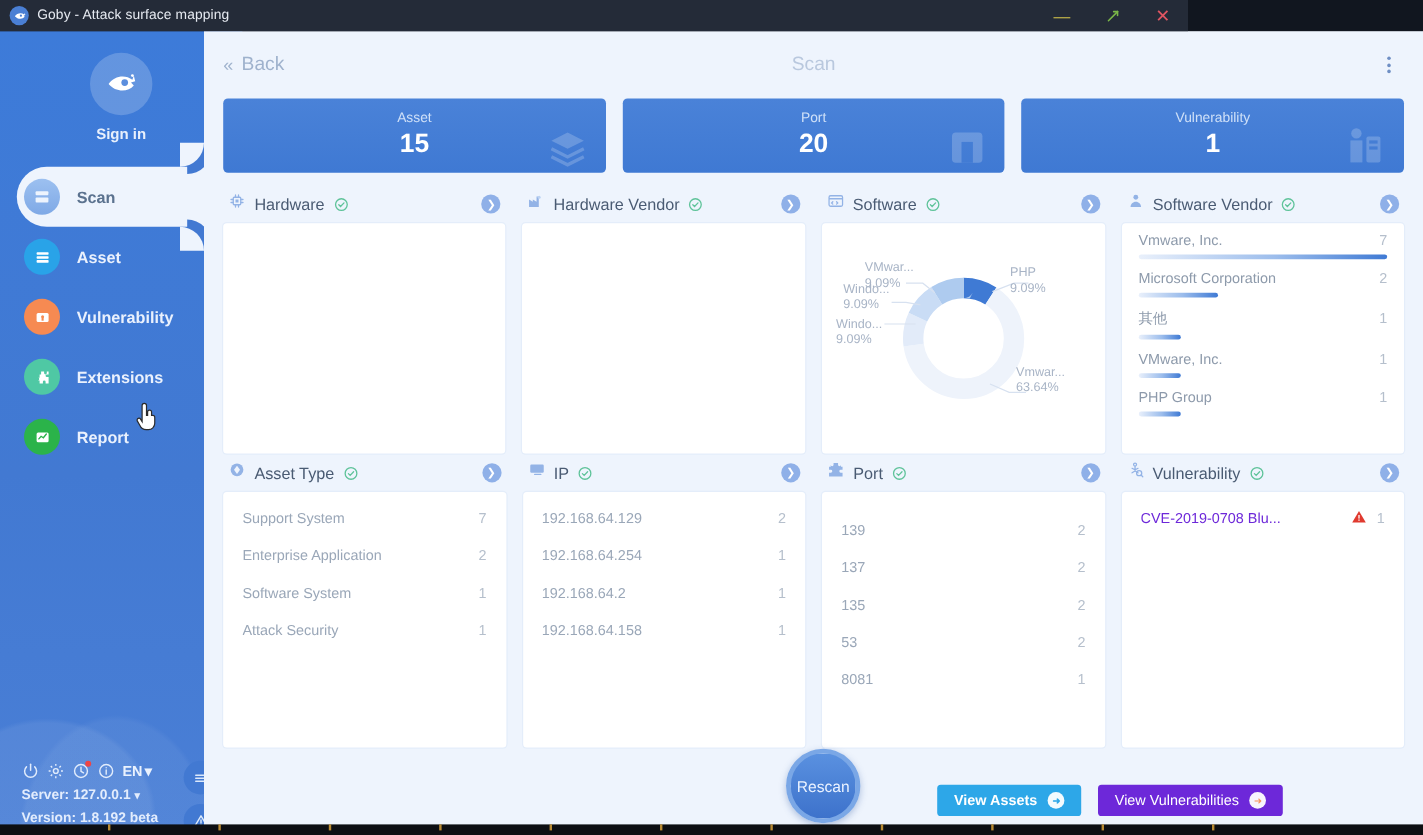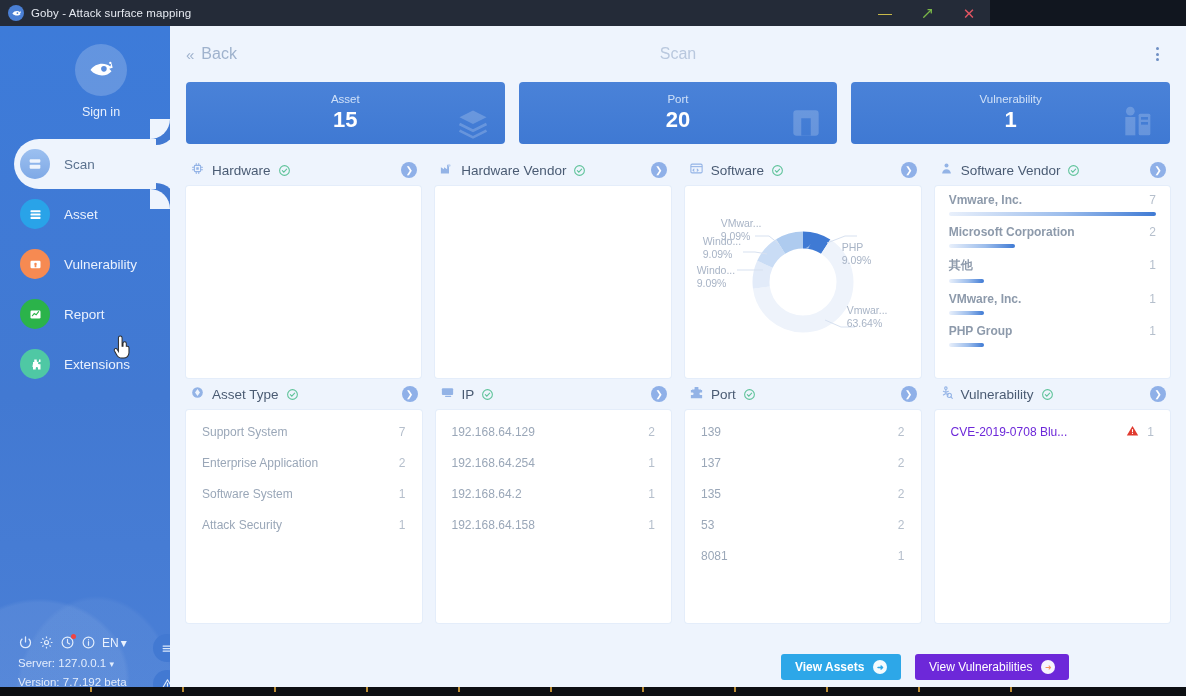--- a/index.html
+++ b/index.html
@@ -30,20 +30,21 @@
   }
   .tb-min { color: #c8b94a; font-size: 14px; line-height: 1; }
   .tb-max { color: #7ab648; font-size: 12px; }
   .tb-close { color: #e05562; font-size: 15px; line-height: 1; }
 
   
   .sidebar {
     position: absolute; top: 26px; left: 0; width: 202px; height: 670px;
     background: linear-gradient(180deg,#3d7bd9 0%,#4279d2 55%,#4a7fd6 100%);
     overflow: hidden;
+    font-weight: bold;
   }
   .sb-decor {
     position: absolute; left: -30px; bottom: -20px; width: 230px; height: 180px;
     background:
       radial-gradient(ellipse at 30% 80%, rgba(255,255,255,.07) 0 38%, transparent 40%),
       radial-gradient(ellipse at 55% 95%, rgba(255,255,255,.05) 0 44%, transparent 46%);
     pointer-events: none;
   }
   .signin {
     padding-top: 18px; display: flex; flex-direction: column; align-items: center;
@@ -164,21 +165,21 @@
   }
   .lrow .nm { flex: 1; overflow: hidden; text-overflow: ellipsis; white-space: nowrap; }
   .lrow .ct { color: #b5bfcc; }
   .lrow.vuln .nm { color: #6d28d9; }
   .lrow.vuln .ct { color: #b5bfcc; margin-left: 8px; }
   .warn-tri { color: #e03a2f; font-size: 11px; margin-left: auto; }
 
   
   .vrow { padding: 7px 14px 2px 14px; }
   .vtop { display: flex; align-items: baseline; font-size: 12px; }
-  .vtop .nm { flex: 1; color: #8d9aab; font-weight: bold; }
+  .vtop .nm { flex: 1; color: #8d9aab; }
   .vtop .ct { color: #b5bfcc; }
   .vbar-track { height: 4px; margin-top: 5px; }
   .vbar {
     height: 4px; border-radius: 2px;
     background: linear-gradient(90deg,#e9f0fb 0%,#9cbdec 55%,#3f7ad4 100%);
   }
 
   
   .donut-wrap { position: relative; width: 100%; height: 100%; }
   .donut-label { position: absolute; font-size: 10.5px; color: #a8b4c6; line-height: 1.25; }
@@ -293,36 +294,36 @@
           <svg width="15" height="15" viewBox="0 0 24 24" fill="#fff">
               <rect x="4" y="6" width="16" height="12" rx="2"></rect>
               <circle cx="12" cy="11" r="2" fill="#f68a52"></circle>
               <rect x="10.6" y="12.4" width="2.8" height="4" fill="#f68a52"></rect>
             </svg>
         </div>
         <div class="lbl">Vulnerability</div>
       </div>
 
       <div class="nav-item">
+        <div class="ico" style="background:#4fc8a4;">
+          <svg width="15" height="15" viewBox="0 0 24 24" fill="#fff">
+              <path d="M10 4h4v2.2a1.8 1.8 0 1 0 3.6 0V4H20v4h-2.2a1.8 1.8 0 1 0 0 3.6H20v8.4h-4v-2.2a1.8 1.8 0 1 0-3.6 0V20H8v-4h-2.2a1.8 1.8 0 1 0 0-3.6H8V8h2z"></path>
+            </svg>
+        </div>
+        <div class="lbl">Extensions</div>
+      </div>
+
+      <div class="nav-item">
         <div class="ico" style="background:#2bb34a;">
           <svg width="15" height="15" viewBox="0 0 24 24" fill="none">
               <rect x="4" y="5.5" width="16" height="13" rx="2" fill="#fff"></rect>
               <path d="M7 14l3-3.5 3 2 4-5" stroke="#2bb34a" stroke-width="1.8" fill="none" stroke-linecap="round"></path>
             </svg>
         </div>
         <div class="lbl">Report</div>
-      </div>
-
-      <div class="nav-item">
-        <div class="ico" style="background:#4fc8a4;">
-          <svg width="15" height="15" viewBox="0 0 24 24" fill="#fff">
-              <path d="M10 4h4v2.2a1.8 1.8 0 1 0 3.6 0V4H20v4h-2.2a1.8 1.8 0 1 0 0 3.6H20v8.4h-4v-2.2a1.8 1.8 0 1 0-3.6 0V20H8v-4h-2.2a1.8 1.8 0 1 0 0-3.6H8V8h2z"></path>
-            </svg>
-        </div>
-        <div class="lbl">Extensions</div>
       </div>
 
       <svg class="cursor-hand" viewBox="0 0 24 28">
         <path d="M7 3c0-1.1.9-2 2-2s2 .9 2 2v9h1V9c0-1 .8-1.8 1.8-1.8S15.6 8 15.6 9v3h1.1c1 0 1.8.8 1.8 1.8v5.4c0 3.2-2.6 5.8-5.8 5.8h-1.9c-2.7 0-4.9-1.6-5.9-4L2.6 17c-.4-.9 0-1.9.9-2.3.8-.3 1.7 0 2.1.7l1.4 2.3V3z" fill="#fff" stroke="#2b2b2b" stroke-width="1.1"></path>
       </svg>
     </div>
 
     <div class="sb-footer">
       <div class="sb-icons">
         <span class="mini">
@@ -352,21 +353,21 @@
         </span>
         <span class="lang">
           <span>EN</span>
           <span>▾</span>
         </span>
       </div>
       <div class="sb-line">
         <span>Server: 127.0.0.1</span>
         <span class="caret">▾</span>
       </div>
-      <div class="sb-line">Version: 7.7.192 beta</div>
+      <div class="sb-line">Version: 1.8.192 beta</div>
     </div>
 
     <div class="edge-btn edge-menu">
       <svg width="15" height="15" viewBox="0 0 24 24" stroke="#dce9fb" stroke-width="2" stroke-linecap="round">
           <path d="M5 8h14M5 12h14M5 16h14"></path>
         </svg>
     </div>
     <div class="edge-btn edge-warn">
       <svg width="15" height="15" viewBox="0 0 24 24" fill="none" stroke="#dce9fb" stroke-width="1.9" stroke-linejoin="round">
           <path d="M12 4.5L21 19.5H3z"></path>
@@ -508,21 +509,21 @@
 
                 <g stroke="#d7e1f0" stroke-width="1" fill="none">
                   <path d="M142 57 L160 50 L172 50"></path>
                   <path d="M94 58 L84 50 L70 50"></path>
                   <path d="M82 68 L70 66 L58 66"></path>
                   <path d="M78 84 L62 84 L52 84"></path>
                   <path d="M140 134 L156 141 L170 141"></path>
                 </g>
               </svg>
 
-              <div class="donut-label" style="left:157px; top:35px;margin-top:20px;">
+              <div class="donut-label" style="left:157px; top:35px;">
                 <div>PHP</div>
                 <div>9.09%</div>
               </div>
               <div class="donut-label" style="left:36px; top:31px;">
                 <div>VMwar...</div>
                 <div>9.09%</div>
               </div>
               <div class="donut-label" style="left:18px; top:49px;">
                 <div>Windo...</div>
                 <div>9.09%</div>
@@ -692,21 +693,21 @@
             </span>
             <span class="ptitle">Port</span>
             <span class="chk">
               <svg width="13" height="13" viewBox="0 0 24 24" fill="none" stroke="#5fc39a" stroke-width="2">
                   <circle cx="12" cy="12" r="9"></circle>
                   <path d="M8 12.3l2.7 2.7L16 9.4" stroke-linecap="round"></path>
                 </svg>
             </span>
             <span class="arrow">❯</span>
           </div>
-          <div class="p-body short" style="padding-top:6px;">
+          <div class="p-body short" style="padding-top:16px;">
             <div class="lrow">
                 <span class="nm">139</span>
                 <span class="ct">2</span>
               </div>
             <div class="lrow">
                 <span class="nm">137</span>
                 <span class="ct">2</span>
               </div>
             <div class="lrow">
                 <span class="nm">135</span>
@@ -754,20 +755,21 @@
               </span>
               <span class="ct">1</span>
             </div>
           </div>
         </div>
 
       </div>
     </div>
 
     <div class="bottombar">
+      <div class="rescan">Rescan</div>
       <div class="btn btn-assets">
         <span>View Assets</span>
         <span class="circ">➜</span>
       </div>
       <div class="btn btn-vulns">
         <span>View Vulnerabilities</span>
         <span class="circ">➜</span>
       </div>
     </div>
 

